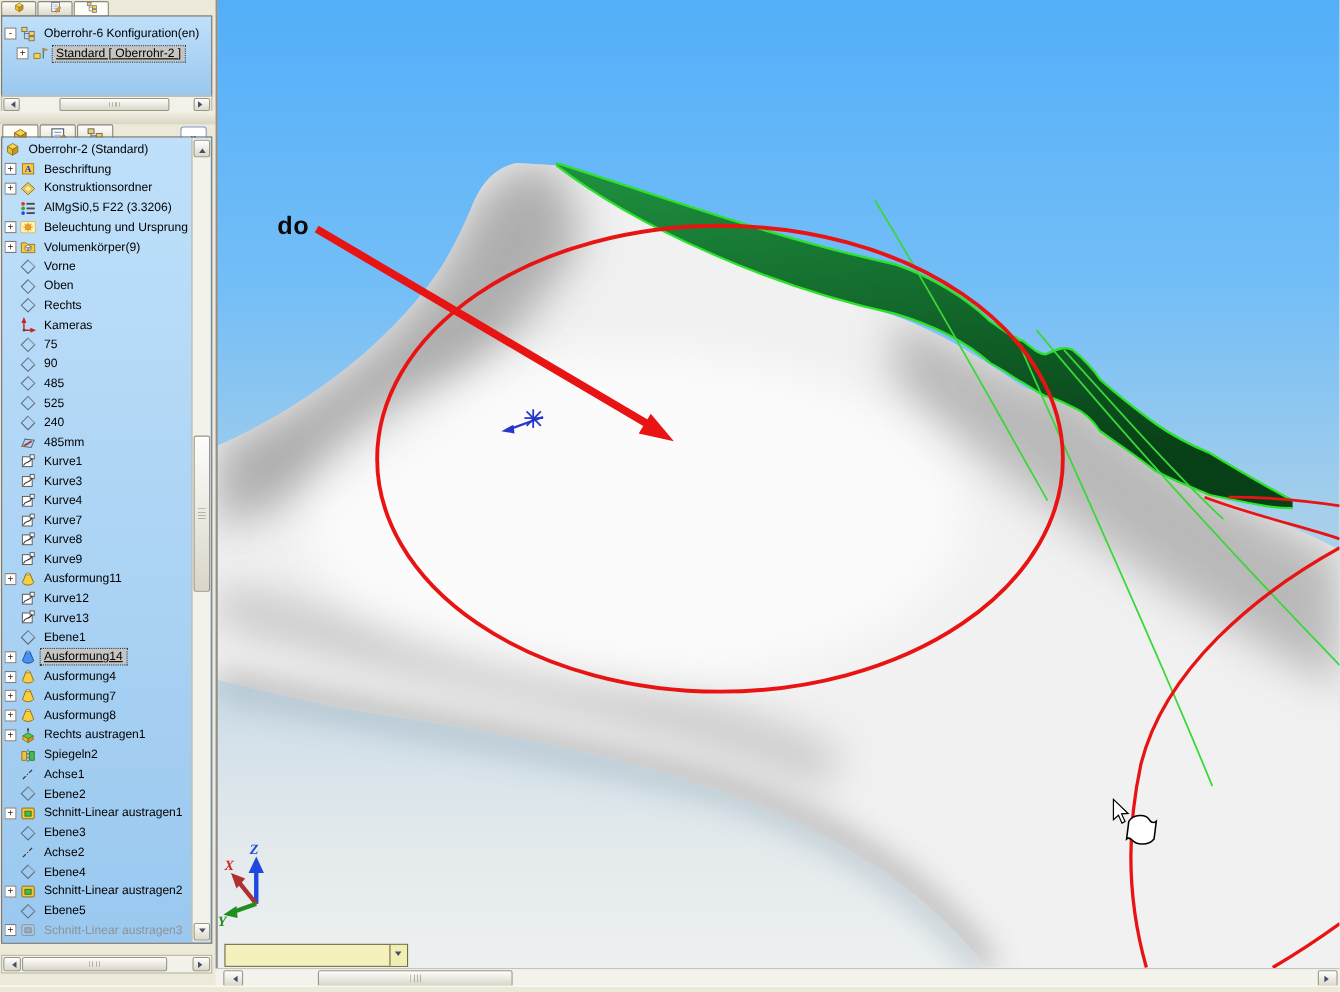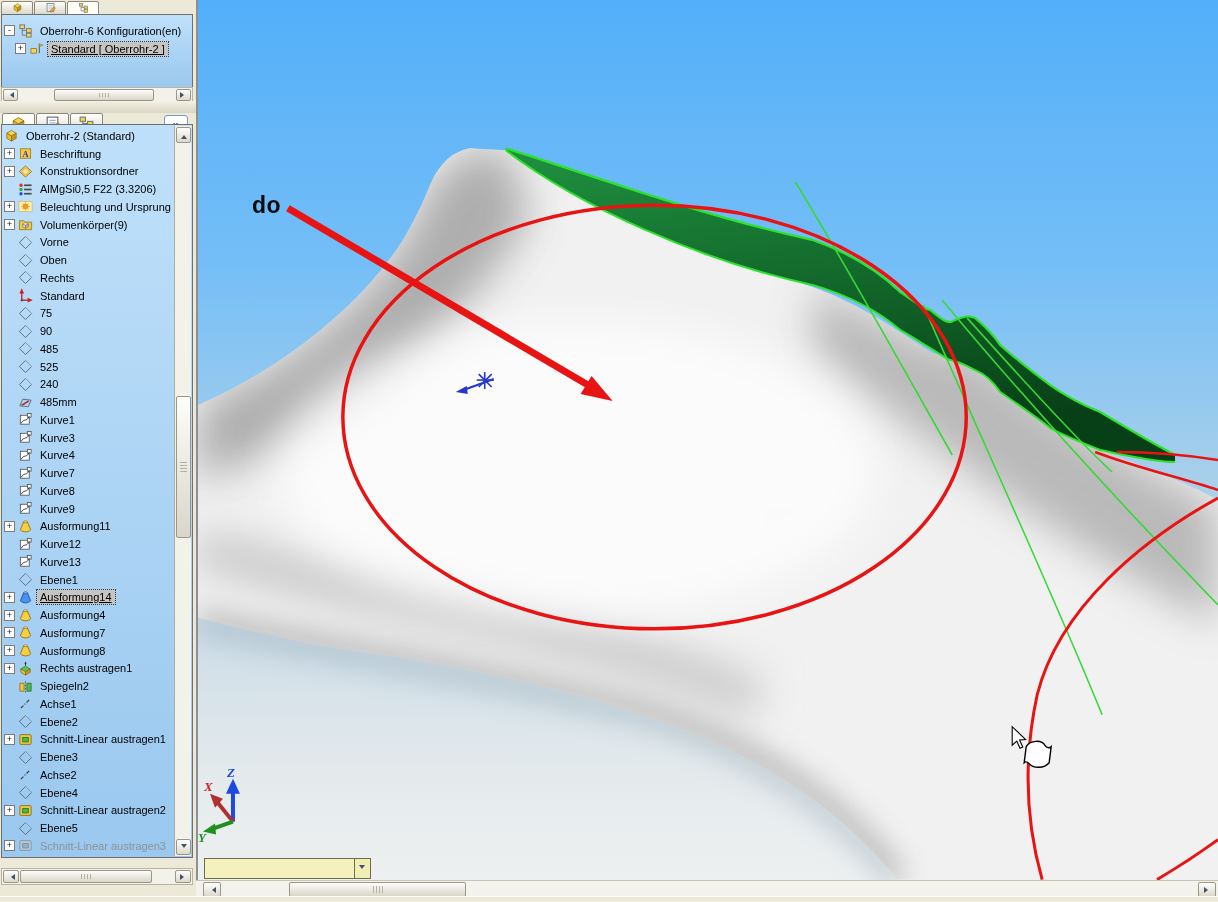--- a/index.html
+++ b/index.html
@@ -275,21 +275,21 @@
             <span class="tspc"></span>
             <span class="ticon"><svg viewBox="0 0 16 16">
                 <g stroke="#c22" stroke-width="1.4" fill="#c22">
                   <line x1="4" y1="13" x2="4" y2="4.5"></line>
                   <path d="M4 2 L2.6 5.2 L5.4 5.2 Z"></path>
                   <line x1="4" y1="13" x2="12" y2="13"></line>
                   <path d="M14 13 L11 11.6 L11 14.4 Z"></path>
                 </g>
                 <path d="M2.5 13 l3 0 M4 11.5 l0 3" stroke="#333" stroke-width=".7"></path>
               </svg></span>
-            <span class="tlabel">Standard</span>
+            <span class="tlabel">Kameras</span>
           </div>
           <div class="trow">
             <span class="tspc"></span>
             <span class="ticon"><svg viewBox="0 0 16 16">
                 <path d="M8 1.5 L14.5 8 L8 14.5 L1.5 8 Z" fill="none" stroke="#5a6b7d" stroke-width="1"></path>
                 <path d="M8 1.5 L14.5 8" stroke="#9fb3c4" stroke-width=".8"></path>
               </svg></span>
             <span class="tlabel">75</span>
           </div>
           <div class="trow">

